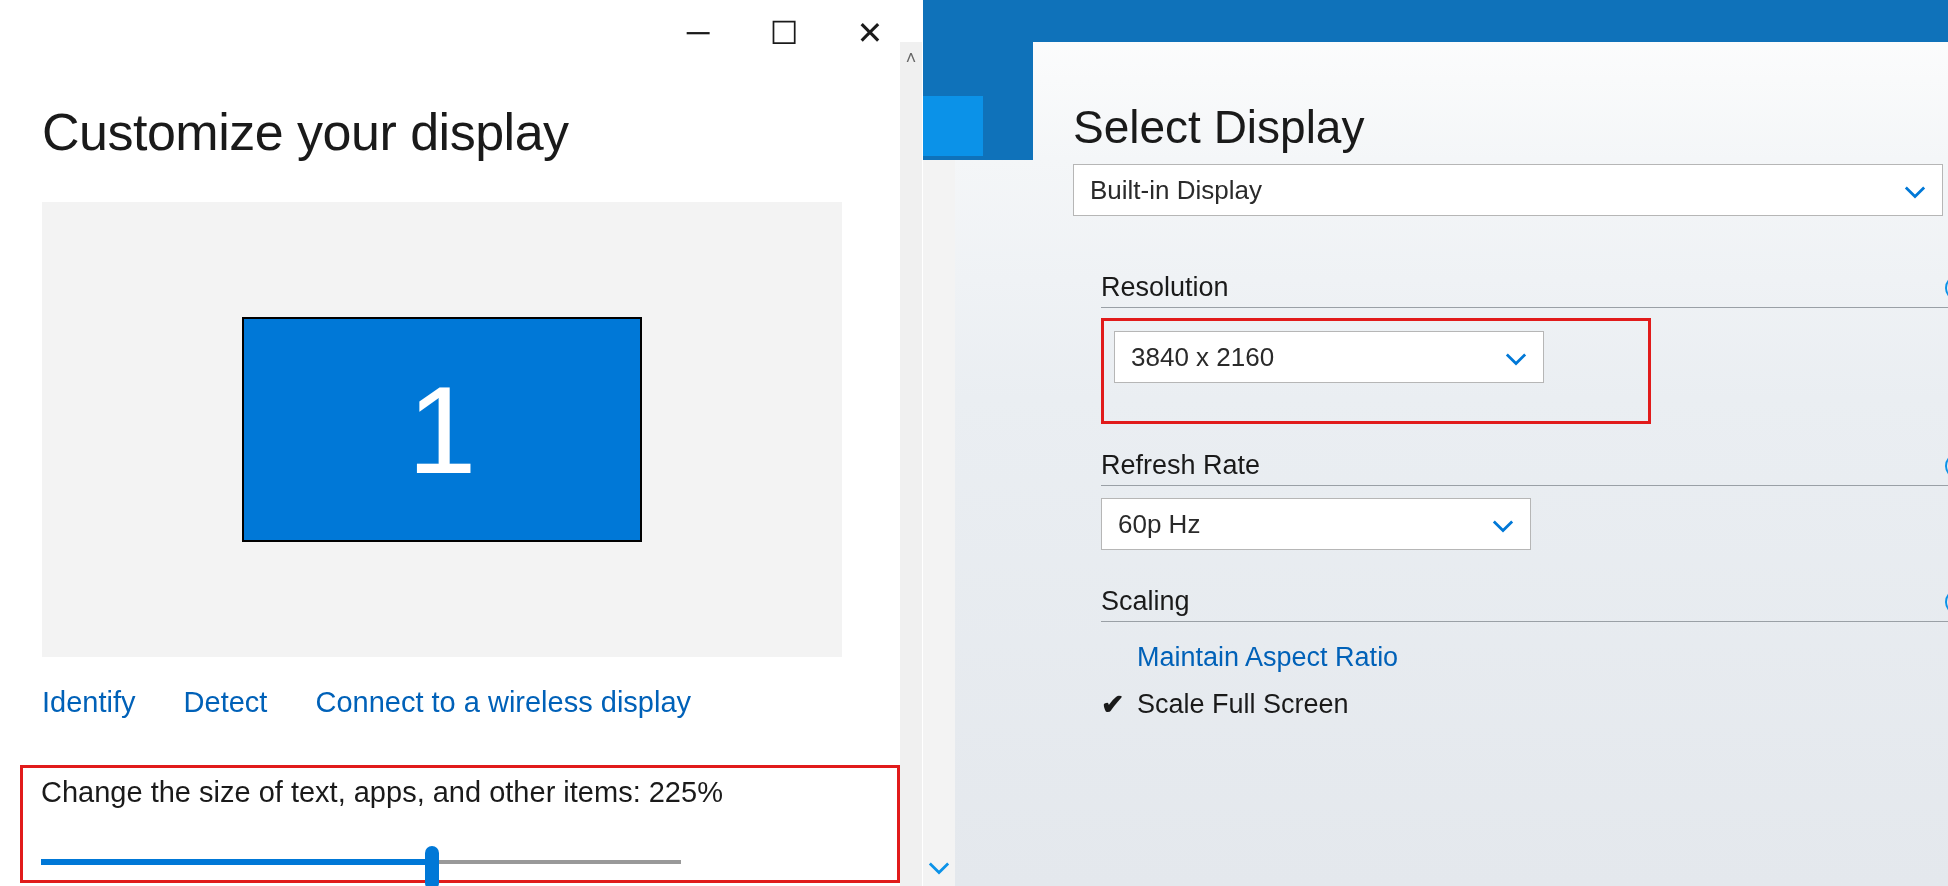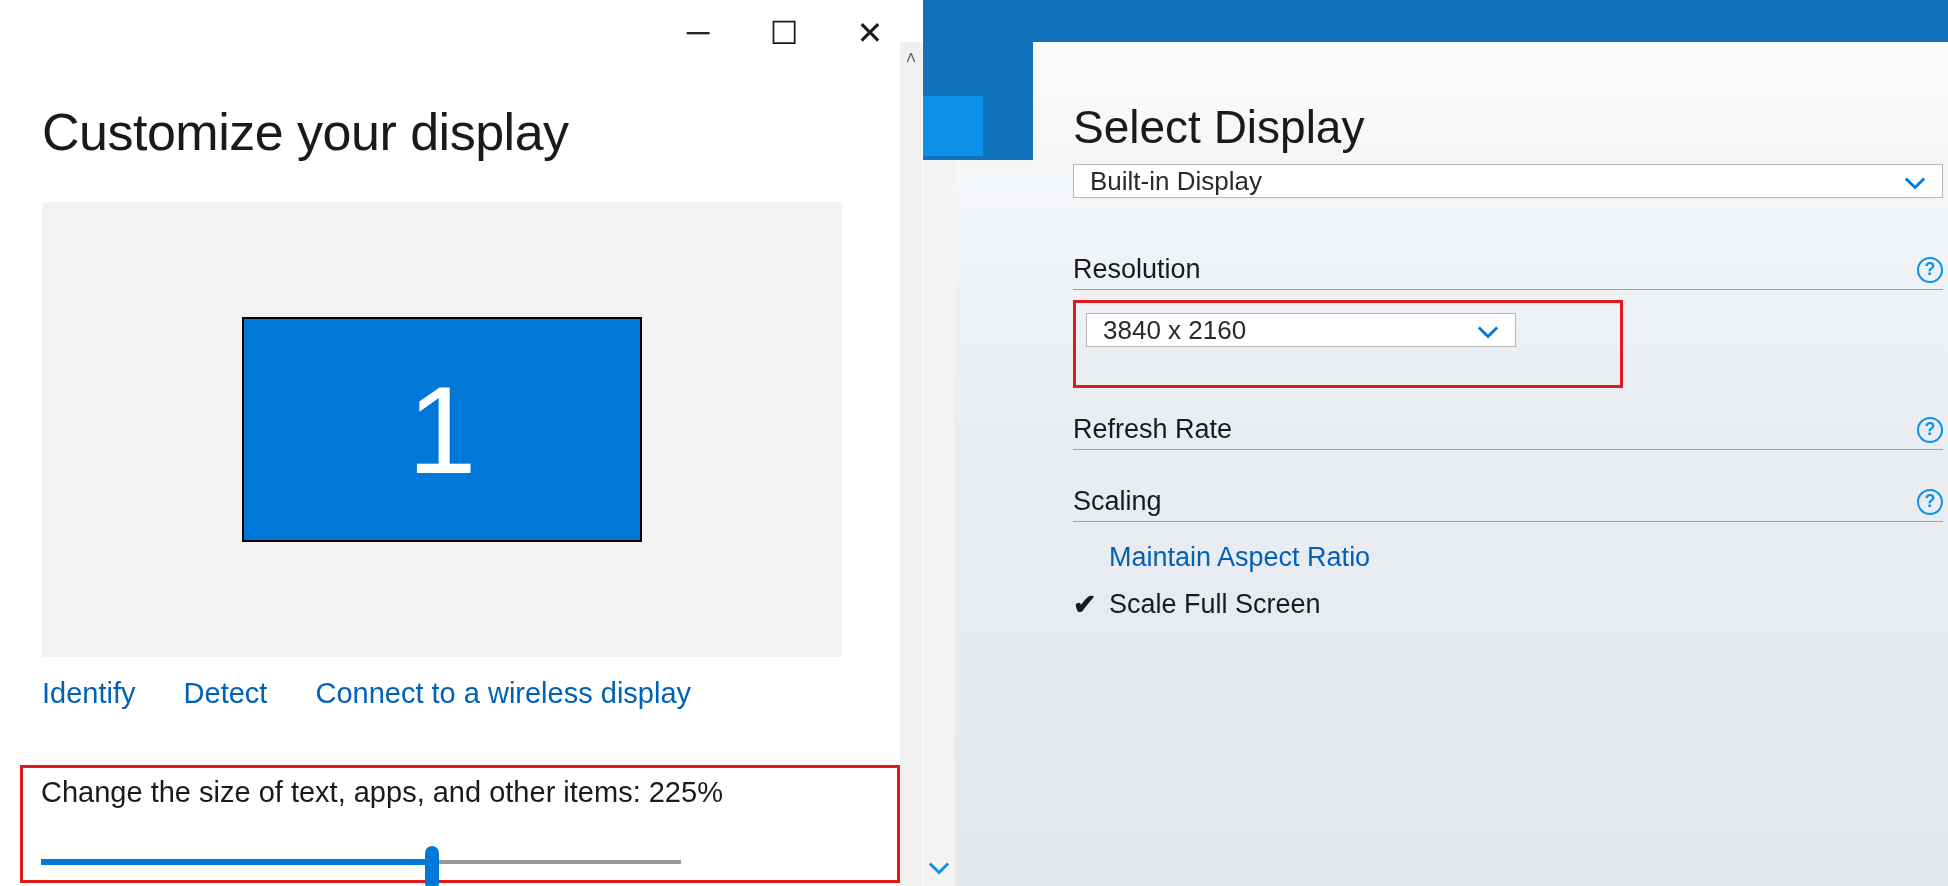--- a/index.html
+++ b/index.html
@@ -63,21 +63,21 @@
     background: #0078d7;
     border: 2px solid #000;
     display: flex;
     align-items: center;
     justify-content: center;
     color: #fff;
     font-size: 124px;
     font-weight: 200;
   }
   .disp-links {
-    margin-top: 20px;
+    margin-top: 29px;
     font-size: 29px;
   }
   .disp-links a {
     color: #0061b8;
     text-decoration: none;
     margin-right: 40px;
   }
   .disp-links a:last-child { margin-right: 0; }
   .scale-box {
     position: absolute;
@@ -194,33 +194,34 @@
     color: #1a1a1a;
     margin: 0 0 10px 0;
   }
   .combo {
     position: relative;
     display: flex;
     align-items: center;
     justify-content: space-between;
     border: 1px solid #b6b6b6;
     background: #fff;
-    height: 34px;
+    height: 52px;
     padding: 0 16px;
     font-size: 26px;
     color: #2a2a2a;
   }
   .combo .chev {
     color: #0078d7;
     font-size: 26px;
   }
   .combo-wide { width: 870px; }
   .combo-narrow { width: 430px; }
   .section {
     margin-top: 56px;
+    margin-left: 28px;
   }
   .section-header {
     display: flex;
     align-items: center;
     justify-content: space-between;
     border-bottom: 1px solid #9aa0a6;
     padding-bottom: 4px;
     width: 870px;
   }
   .section-header .label {
@@ -348,20 +349,30 @@
             </span>
           </div>
         </div>
       </div>
 
       <div class="section" style="margin-top:26px;">
         <div class="section-header">
           <span class="label">Refresh Rate</span>
           <span class="help-icon">?</span>
         </div>
+        <div style="margin-top:12px;">
+          <div class="combo combo-narrow">
+            <span>60p Hz</span>
+            <span class="chev">
+              <svg class="svg-chev" viewBox="0 0 24 14">
+                  <path d="M2 2 L12 12 L22 2" fill="none" stroke="#0078d7" stroke-width="3"></path>
+                </svg>
+            </span>
+          </div>
+        </div>
       </div>
 
       <div class="section" style="margin-top:36px;text-align:center;">
         <div class="section-header">
           <span class="label">Scaling</span>
           <span class="help-icon">?</span>
         </div>
         <div class="scaling-list">
           <div class="scaling-item">
             <span class="link">Maintain Aspect Ratio</span>

